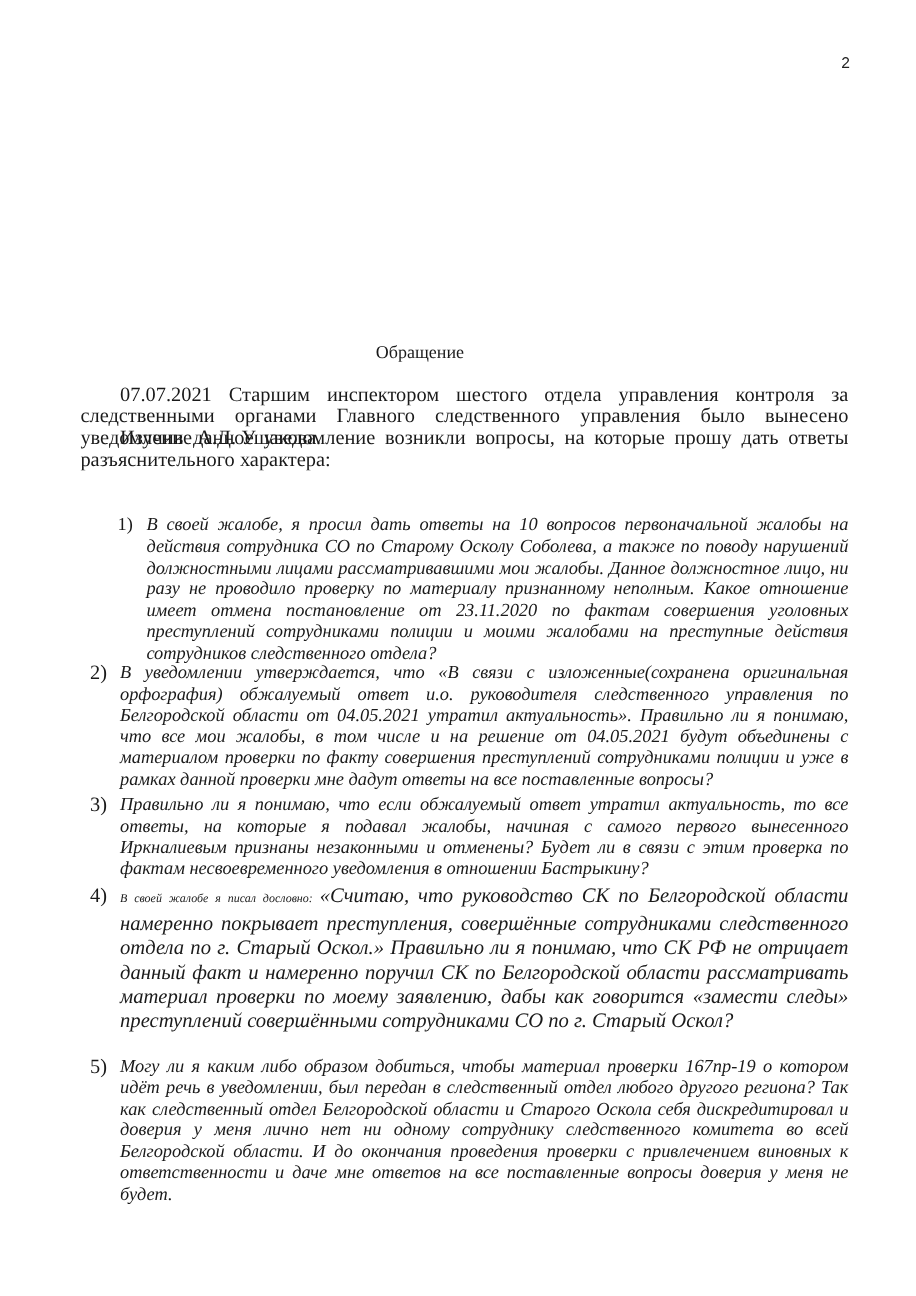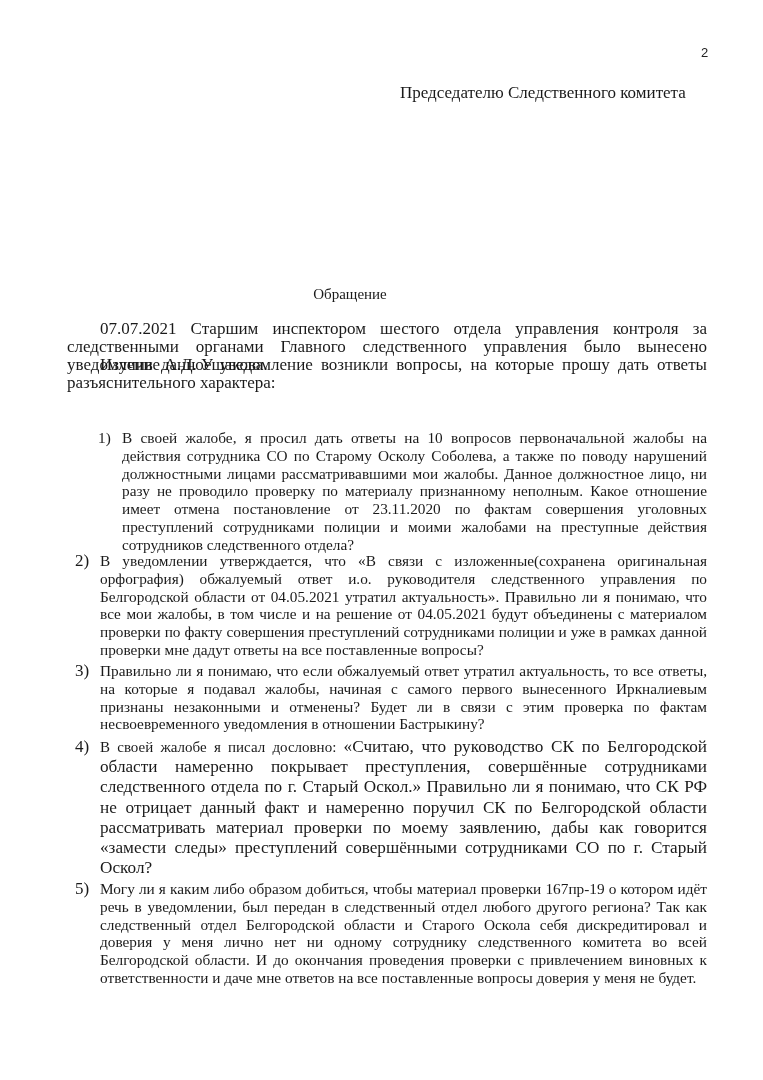--- a/index.html
+++ b/index.html
@@ -8,38 +8,37 @@
   .page-number { position: absolute; left: 701px; top: 45px; font-family: "Liberation Sans", sans-serif;
                  font-size: 13px; color: #222; }
   .addressee { position: absolute; left: 400px; top: 80px; font-size: 17px; line-height: 25px; }
   .title { position: absolute; left: 0; width: 700px; top: 286px; text-align: center; font-size: 15px; }
   .para { position: absolute; left: 67px; width: 640px; font-size: 17px; line-height: 18px;
           text-align: justify; text-indent: 33px; }
   .p1 { top: 320px; }
   .p2 { top: 356px; }
   .item { position: absolute; font-size: 15.3px; line-height: 17.8px; text-align: justify; }
   .item .num { position: absolute; top: 0; }
-  .item .txt { display: block; }
+  .item .txt { display: block; font-style: italic; }
   .i1 { left: 122px; width: 585px; top: 429px; }
   .i1 .num { left: -24px; }
   .i2 { left: 100px; width: 607px; top: 552px; }
   .i3 { left: 100px; width: 607px; top: 662px; }
   .i4 { left: 100px; width: 607px; top: 737px; font-size: 17.2px; line-height: 20.2px; }
   .i5 { left: 100px; width: 607px; top: 880px; }
   .i2 .num, .i3 .num, .i4 .num, .i5 .num { left: -25px; font-size: 17px; }
-  .i4 .lead { font-size: 15px; }
+  .i4 .lead { font-size: 10px; }
   .txt-last { text-align-last: left; }
 </style>
 </head>
 <body>
 
 <div class="page-number">2</div>
 
 <div class="addressee">
-  <div>Председателю Следственного комитета</div>
 </div>
 
 <div class="title">Обращение</div>
 
 <div class="para p1 txt-last">07.07.2021 Старшим инспектором шестого отдела управления контроля за следственными органами Главного следственного управления было вынесено уведомление А.Д. Ушакова.</div>
 <div class="para p2 txt-last">Изучив данное уведомление возникли вопросы, на которые прошу дать ответы разъяснительного характера:</div>
 
 <div class="item i1">
   <span class="num">1)</span>
   <span class="txt txt-last">В своей жалобе, я просил дать ответы на 10 вопросов первоначальной жалобы на действия сотрудника СО по Старому Осколу Соболева, а также по поводу нарушений должностными лицами рассматривавшими мои жалобы. Данное должностное лицо, ни разу не проводило проверку по материалу признанному неполным. Какое отношение имеет отмена постановление от 23.11.2020 по фактам совершения уголовных преступлений сотрудниками полиции и моими жалобами на преступные действия сотрудников следственного отдела?</span>

